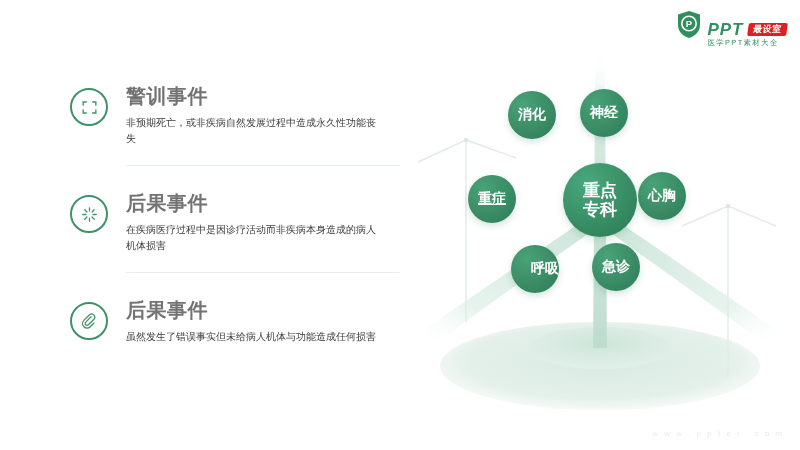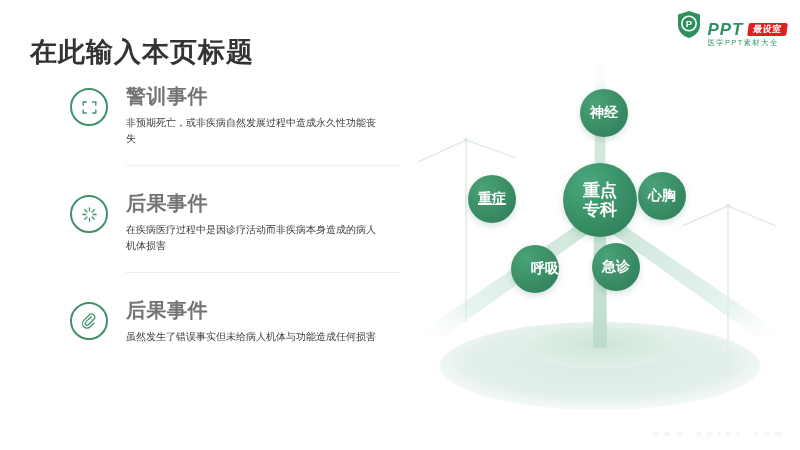--- a/index.html
+++ b/index.html
@@ -211,21 +211,20 @@
     </div>
     <div id="brand-text-block">
       <div id="brand-top-row">
         <span id="brand-ppt">PPT</span>
         <span id="brand-badge">最设室</span>
       </div>
       <div id="brand-sub">医学PPT素材大全</div>
     </div>
   </div>
 
-  <h1 id="page-title">在此输入本页标题</h1>
 
   <div id="feature-list">
 
     <div class="feature-item">
       <div class="feature-icon">
         <svg viewBox="0 0 24 24" width="19" height="19" aria-hidden="true">
           <path d="M4 9 V5 H8" fill="none" stroke="currentColor" stroke-width="1.7" stroke-linecap="round"></path>
           <path d="M16 5 H20 V9" fill="none" stroke="currentColor" stroke-width="1.7" stroke-linecap="round"></path>
           <path d="M20 15 V19 H16" fill="none" stroke="currentColor" stroke-width="1.7" stroke-linecap="round"></path>
           <path d="M8 19 H4 V15" fill="none" stroke="currentColor" stroke-width="1.7" stroke-linecap="round"></path>
@@ -323,20 +322,23 @@
       </g>
     </svg>
 
     <div class="node-circle node-center" style="left:163px; top:133px;">
       <div>
         <div>重点</div>
         <div>专科</div>
       </div>
     </div>
 
+    <div class="node-circle node-satellite" style="left:108px; top:61px;">
+      <span>消化</span>
+    </div>
 
     <div class="node-circle node-satellite" style="left:180px; top:59px;">
       <span>神经</span>
     </div>
 
     <div class="node-circle node-satellite" style="left:68px; top:145px;text-decoration:underline;">
       <span>重症</span>
     </div>
 
     <div class="node-circle node-satellite" style="left:238px; top:142px;">

